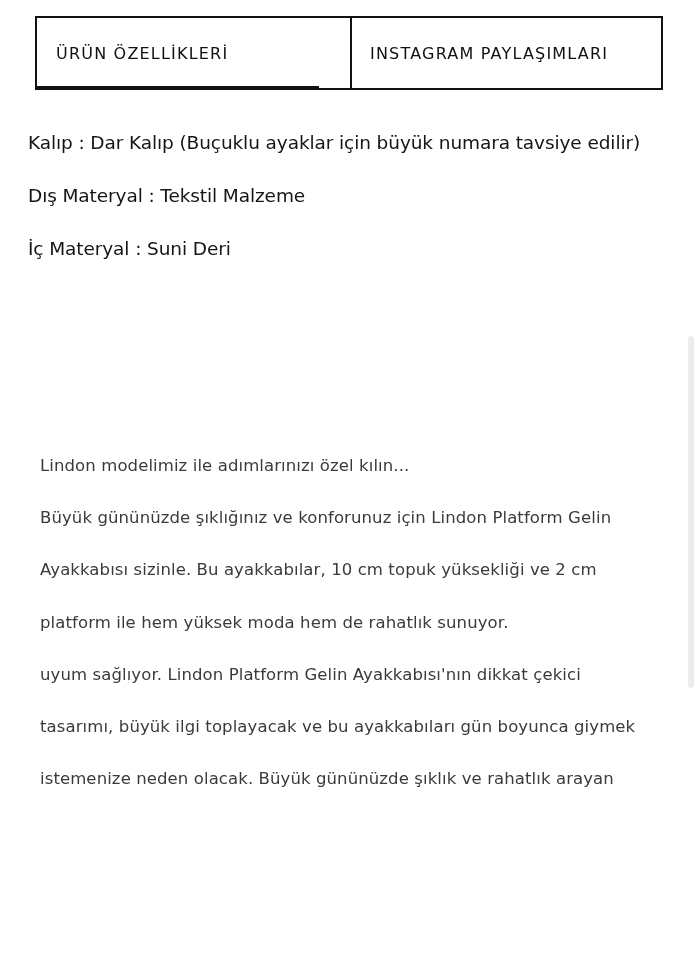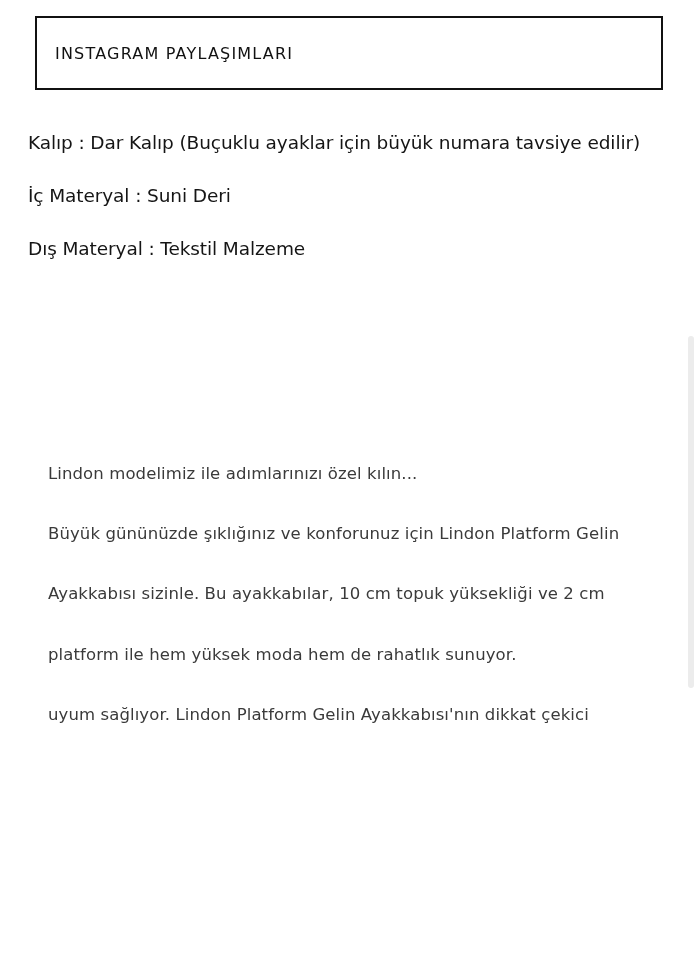--- a/index.html
+++ b/index.html
@@ -8,39 +8,45 @@
   .tabs { position:absolute; left:35px; top:16px; width:628px; height:74px;
           border:2px solid #111; box-sizing:border-box; display:flex; }
   .tab { position:relative; height:100%; display:flex; align-items:center;
          font-size:16px; letter-spacing:1.2px; color:#111; cursor:pointer; box-sizing:border-box; }
   .tab-1 { width:315px; padding-left:19px; border-right:2px solid #111; }
   .tab-2 { flex:1; padding-left:18px;text-align:center; }
   .tab-1 .underline { position:absolute; left:-2px; bottom:-2px; width:284px; height:4px; background:#111; }
   .specs { position:absolute; left:28px; top:130px; }
   .spec { font-size:18.5px; color:#151515; height:53px; line-height:26px; white-space:nowrap; letter-spacing:-0.1px; }
   .desc { position:absolute; left:36px; top:438px; width:650px; }
-  .desc p { margin:12px; font-size:16.5px; color:#3a3a3a; line-height:48.2px; white-space:nowrap; letter-spacing:0.1px; }
+  .desc p { margin:4px; font-size:16.5px; color:#3a3a3a; line-height:48.2px; white-space:nowrap; letter-spacing:0.1px; }
   .scrollbar { position:absolute; left:688px; top:336px; width:6px; height:352px; background:#ececec; border-radius:3px; }
 </style>
 </head>
 <body>
 
 <div class="tabs">
+  <div class="tab tab-1">
+    <span>ÜRÜN ÖZELLİKLERİ</span>
+    <div class="underline"></div>
+  </div>
   <div class="tab tab-2">
     <span>INSTAGRAM PAYLAŞIMLARI</span>
   </div>
 </div>
 
 <div class="specs">
   <div class="spec">Kalıp : Dar Kalıp (Buçuklu ayaklar için büyük numara tavsiye edilir)</div>
+  <div class="spec">Dış Materyal : Tekstil Malzeme</div>
   <div class="spec">İç Materyal : Suni Deri</div>
-  <div class="spec">Dış Materyal : Tekstil Malzeme</div>
 </div>
 
 <div class="desc">
   <p>Lindon modelimiz ile adımlarınızı özel kılın...</p>
   <p>Büyük gününüzde şıklığınız ve konforunuz için Lindon Platform Gelin</p>
   <p>Ayakkabısı sizinle. Bu ayakkabılar, 10 cm topuk yüksekliği ve 2 cm</p>
   <p>platform ile hem yüksek moda hem de rahatlık sunuyor.</p>
   <p>uyum sağlıyor. Lindon Platform Gelin Ayakkabısı'nın dikkat çekici</p>
+  <p>tasarımı, büyük ilgi toplayacak ve bu ayakkabıları gün boyunca giymek</p>
+  <p>istemenize neden olacak. Büyük gününüzde şıklık ve rahatlık arayan</p>
 </div>
 
 <div class="scrollbar"></div>
 
 </body></html>

